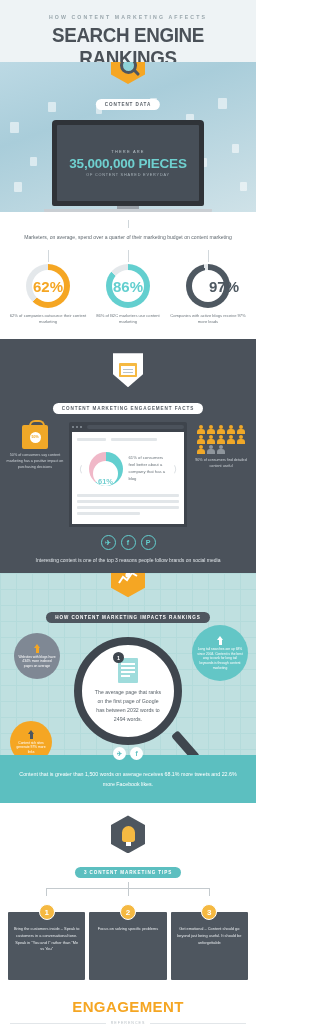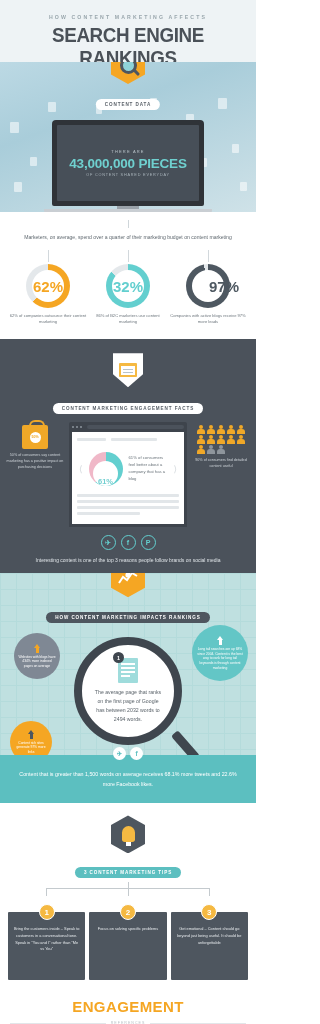--- a/index.html
+++ b/index.html
@@ -310,21 +310,21 @@
     </div>
 
     <div class="pill-wrap" style="top:30px;">
       <span class="pill">CONTENT DATA</span>
     </div>
 
     <div class="laptop">
       <div class="lid">
         <div class="screen">
           <div class="scr-small">THERE ARE</div>
-          <div class="scr-big">43,000,000 PIECES</div>
+          <div class="scr-big">35,000,000 PIECES</div>
           <div class="scr-sub">OF CONTENT SHARED EVERYDAY</div>
         </div>
       </div>
       <div class="foot-stand"></div>
       <div class="base"></div>
     </div>
   </div>
 
   <div class="sec-stats">
     <div class="connector" style="height:8px;"></div>
@@ -333,21 +333,21 @@
         <div class="donut-col">
           <div class="tick"></div>
           <div class="donut" style="background:conic-gradient(#f5a623 0deg 223.20000000000002deg, #e4e8eb 223.20000000000002deg 360deg);">
             <span style="color:#f5a623;">62%</span>
           </div>
           <div class="donut-cap">62% of companies outsource their content marketing</div>
         </div>
         <div class="donut-col">
           <div class="tick"></div>
           <div class="donut" style="background:conic-gradient(#63cfcf 0deg 309.6deg, #e4e8eb 309.6deg 360deg);">
-            <span style="color:#63cfcf;">32%</span>
+            <span style="color:#63cfcf;">86%</span>
           </div>
           <div class="donut-cap">86% of B2C marketers use content marketing</div>
         </div>
         <div class="donut-col">
           <div class="tick"></div>
           <div class="donut" style="background:conic-gradient(#4e5861 0deg 349.2deg, #e4e8eb 349.2deg 360deg);">
             <span style="color:#4e5861;margin-left:32px;">97%</span>
           </div>
           <div class="donut-cap">Companies with active blogs receive 97% more leads</div>
         </div>

